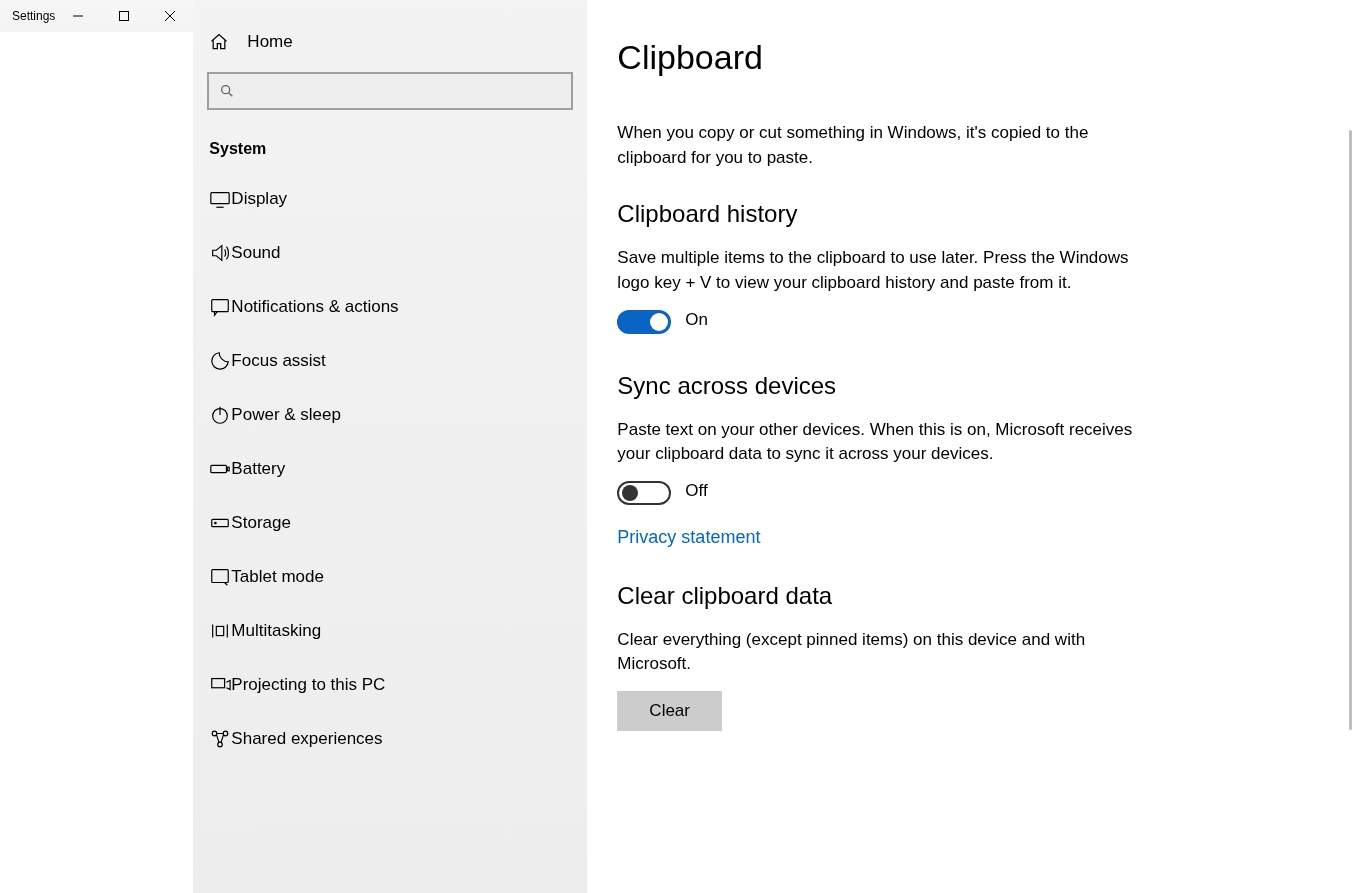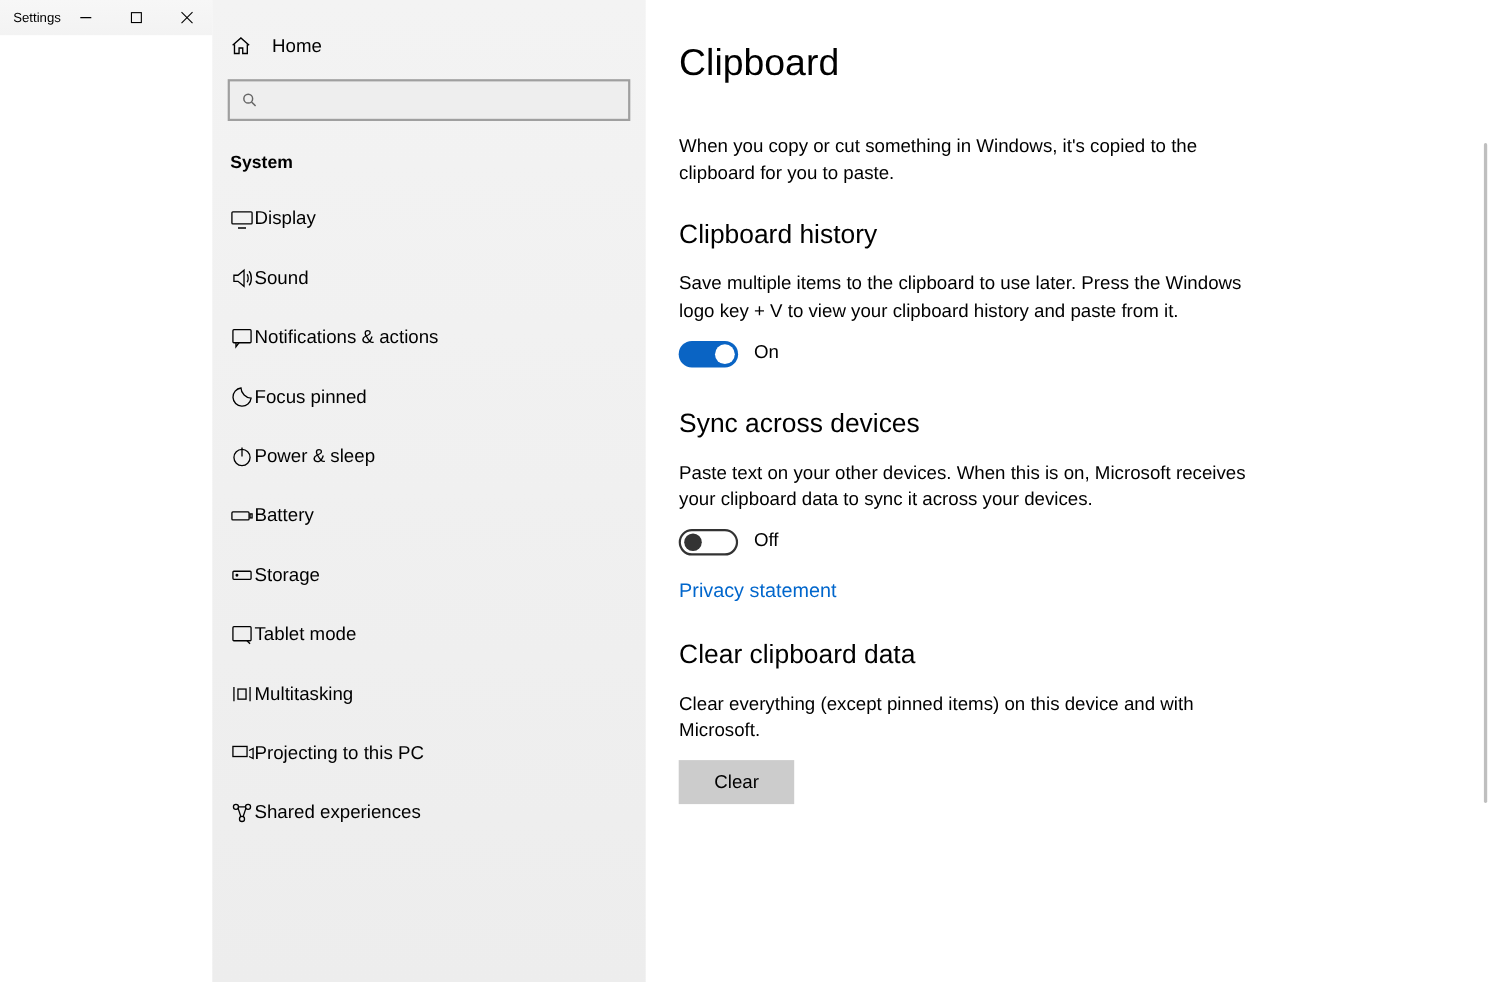--- a/index.html
+++ b/index.html
@@ -158,21 +158,21 @@
             </span>
           <span>Notifications &amp; actions</span>
         </div>
 
         <div class="nav-item">
           <span class="icon">
               <svg width="22" height="22" viewBox="0 0 24 24">
                 <path d="M21 13A9 9 0 1 1 11 3c0 5 5 10 10 10z"></path>
               </svg>
             </span>
-          <span>Focus pinned</span>
+          <span>Focus assist</span>
         </div>
 
         <div class="nav-item">
           <span class="icon">
               <svg width="22" height="22" viewBox="0 0 24 24">
                 <circle cx="12" cy="13" r="8"></circle>
                 <line x1="12" y1="3" x2="12" y2="12"></line>
               </svg>
             </span>
           <span>Power &amp; sleep</span>

